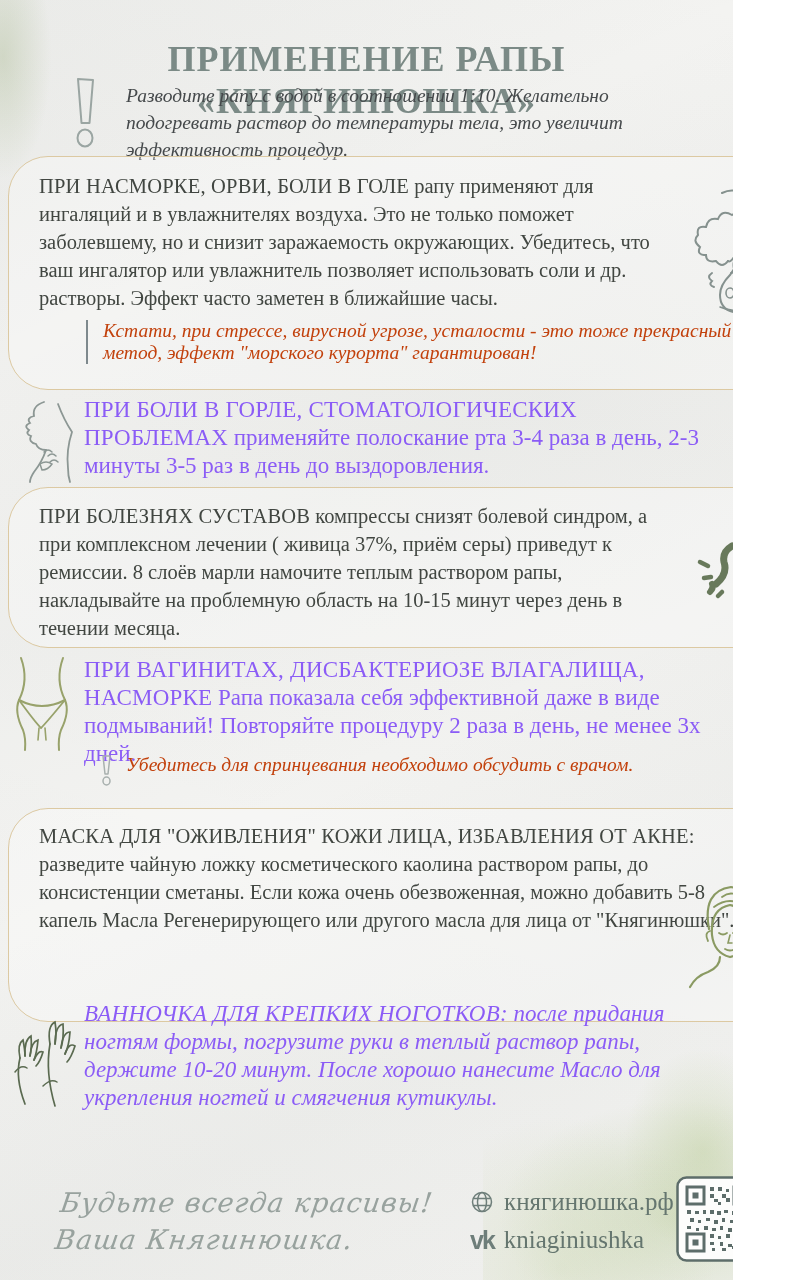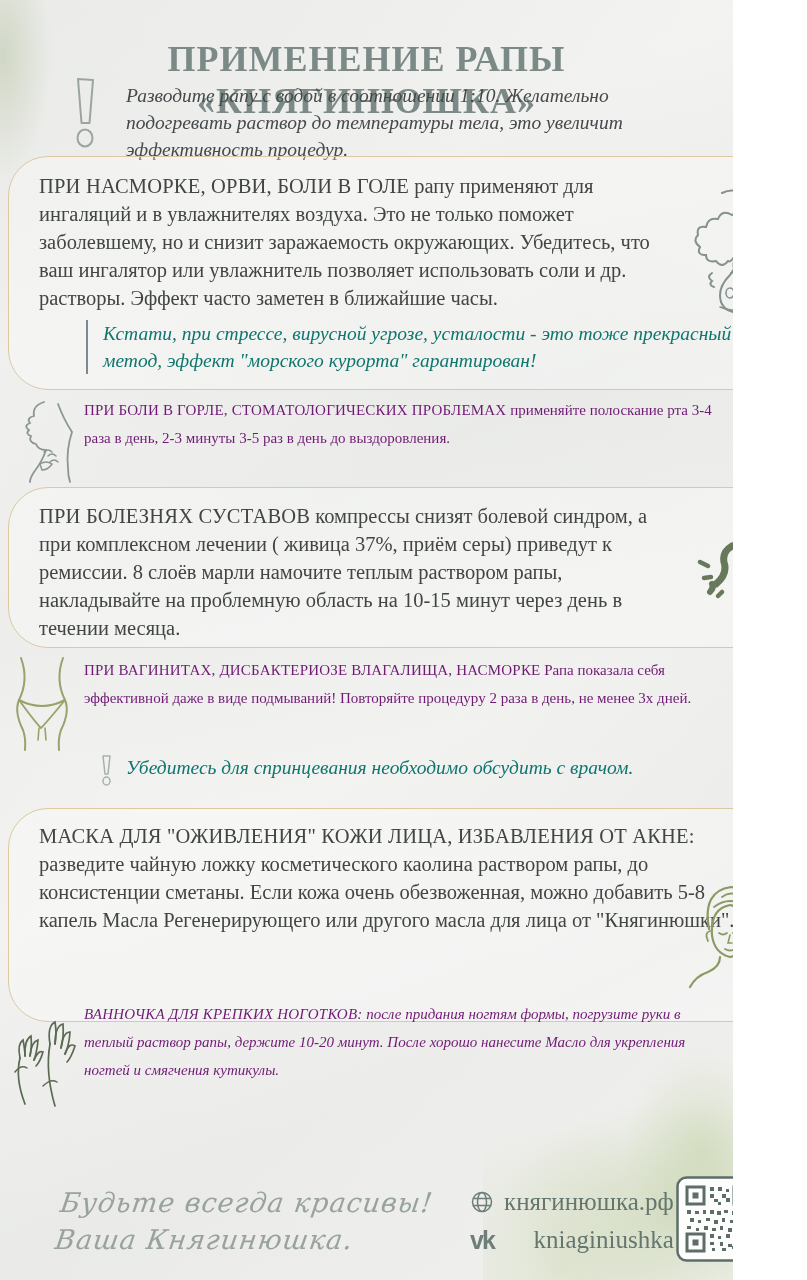--- a/index.html
+++ b/index.html
@@ -37,44 +37,44 @@
   .card2{top:487px;height:161px;}
   .card3{top:808px;height:214px;}
   .card-text{margin:0;font-size:20.5px;line-height:28px;color:#414641;}
   .card1 .card-text{padding:15px 126px 0 30px;}
   .card2 .card-text{padding:14px 112px 0 30px;}
   .card3 .card-text{padding:13px 40px 0 30px;}
   .lead{letter-spacing:0.2px;}
 
   .note{display:flex;margin:8px 60px 0 77px;}
   .note-bar{flex:0 0 2px;background:#7e898d;margin-right:15px;}
-  .note-text{margin:0;font-style:italic;font-size:19.5px;line-height:27px;color:#0f766e;}
+  .note-text{margin:0;font-style:italic;font-size:19.5px;line-height:22px;color:#c2410c;}
 
   .card-icon{position:absolute;}
   .icon-humidifier{right:14px;top:32px;width:100px;height:130px;}
   .icon-joints{right:16px;top:34px;width:88px;height:88px;}
   .icon-face{right:18px;top:68px;width:96px;height:120px;}
 
   .plain{position:absolute;left:0;display:flex;align-items:flex-start;}
   .plain .side-icon{flex:0 0 84px;display:flex;justify-content:center;}
-  .plain-text{flex:1;margin:0;font-size:15px;line-height:28px;color:#701a75;}
+  .plain-text{flex:1;margin:0;font-size:23px;line-height:28px;color:#8b5cf6;}
   .sec-throat{top:396px;right:20px;}
   .sec-vagin{top:656px;right:14px;}
   .sec-nails{top:1000px;right:28px;font-style:italic;}
   .sec-throat .side-icon{margin-top:2px;}
   .sec-nails .side-icon{margin-top:6px;}
 
   .inline-note{position:absolute;top:754px;left:98px;display:flex;gap:12px;align-items:flex-start;}
   .inline-note .note-text{font-size:19.5px;}
 
   .footer-sig{position:absolute;left:58px;top:1184px;color:#98a29e;
     font-family:"DejaVu Serif", serif;font-style:italic;font-size:27px;line-height:37px;
     letter-spacing:1px;transform:skewX(-8deg);}
   .footer-contacts{position:absolute;left:470px;top:1183px;color:#65766f;}
-  .contact-row{display:flex;align-items:center;gap:10px;height:38px;justify-content:space-between;}
+  .contact-row{display:flex;align-items:center;gap:10px;height:38px;}
   .contact-text{font-size:25px;color:#65766f;}
   .vk-glyph{font-family:"Liberation Sans", sans-serif;font-weight:bold;font-size:25px;
     letter-spacing:-2px;color:#6e7e7a;line-height:1;}
   .qr{position:absolute;left:676px;top:1176px;width:86px;height:86px;}
 
   svg{display:block;}
 </style>
 </head>
 <body>
 

